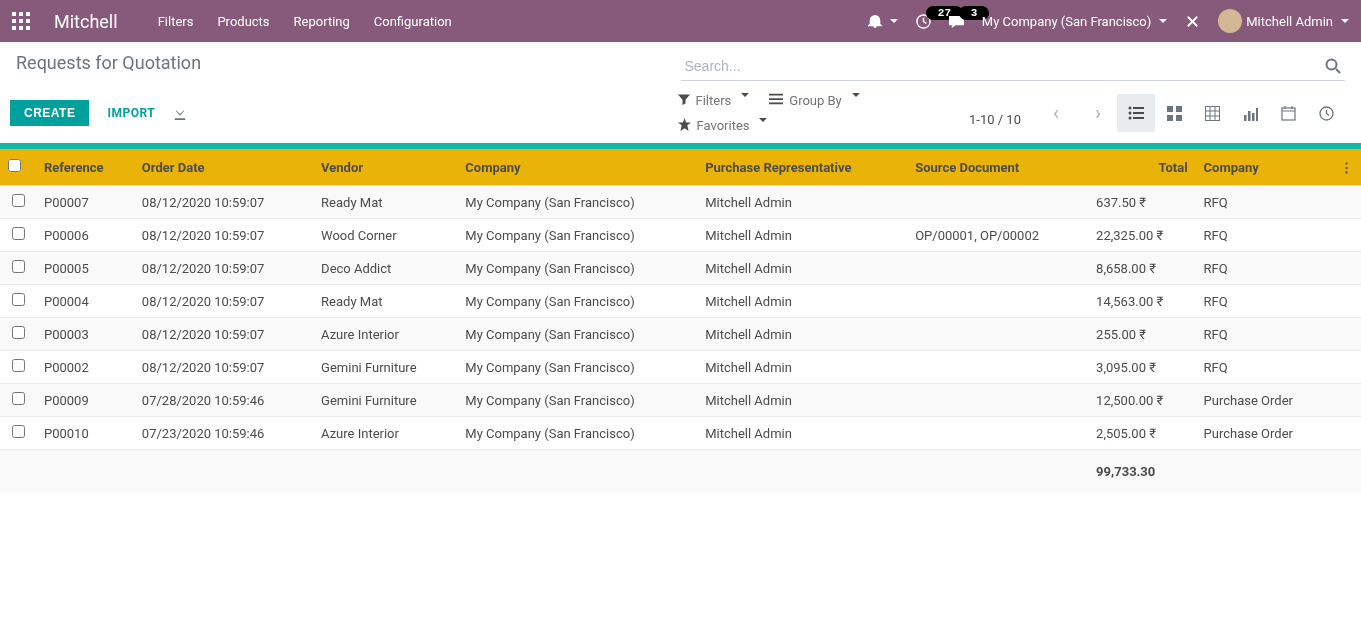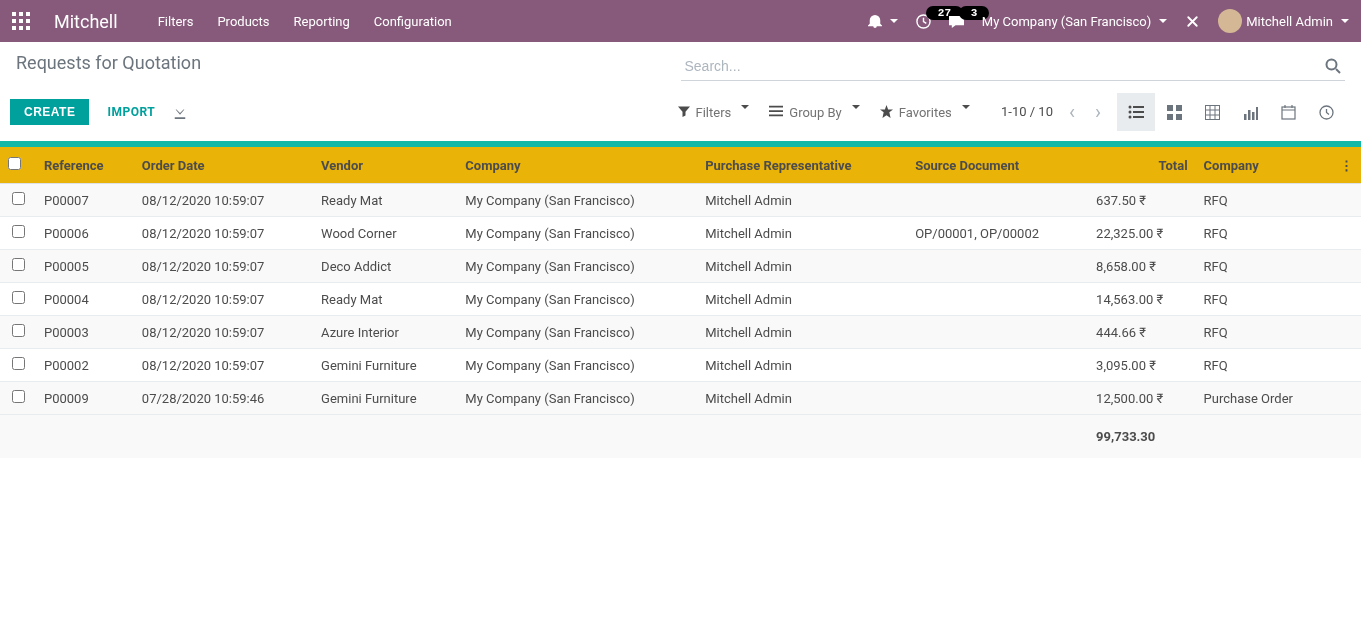--- a/index.html
+++ b/index.html
@@ -24,21 +24,21 @@
 .search-input::placeholder { color: #adb5bd; }
 .search-icon { position: absolute; right: 4px; top: 6px; color: #6c757d; cursor: pointer; }
 .cp-bottom { display: flex; padding: 6px 16px 10px 10px; align-items: center; min-height: 48px; }
 .cp-left { display: flex; align-items: center; gap: 18px; flex: 0 0 50%; }
 .btn-primary { background: #00a09d; color: #fff; border: none; padding: 6px 14px; font-size: 12px; font-weight: 700; cursor: pointer; letter-spacing: 0.5px; }
 .btn-link { color: #00a09d; font-size: 12px; font-weight: 700; cursor: pointer; letter-spacing: 0.5px; }
 .download-icon { color: #6c757d; cursor: pointer; }
 .cp-right { flex: 1; display: flex; align-items: center; }
 .search-options { display: flex; flex-wrap: wrap; gap: 20px; row-gap: 10px; flex: 1; }
 .search-opt { display: flex; align-items: flex-start; gap: 6px; color: #737373; cursor: pointer; font-size: 13px; }
-.pager { display: flex; align-items: center; gap: 12px; color: #4c4c4c; font-size: 13px; margin-left: 16px; }
+.pager { display: flex; align-items: flex-end; gap: 28px; color: #4c4c4c; font-size: 13px; margin-left: 16px; }
 .pager-text { text-align: center; line-height: 1.3; max-width: 60px; }
 .pager-arrow { color: #adb5bd; cursor: pointer; font-size: 20px; padding: 4px; }
 .view-switcher { display: flex; margin-left: 12px; }
 .view-btn { width: 38px; height: 38px; display: flex; align-items: center; justify-content: center; color: #6c757d; cursor: pointer; }
 .view-btn.active { background: #e9ecef; color: #4c4c4c; }
 table.list { width: 100%; border-collapse: collapse; }
 table.list th { text-align: left; padding: 10px 8px; border-bottom: 1px solid #dee2e6; font-weight: 700; color: #4c4c4c; font-size: 13px; background: #eab308; }
 table.list th.num { text-align: right; }
 table.list td { padding: 8px 8px; border-bottom: 1px solid #e9ecef; color: #4c4c4c; font-size: 13px; }
 table.list td.num { }
@@ -278,21 +278,21 @@
         <td></td>
       </tr>
       <tr>
         <td class="chk"><input type="checkbox" style=""></td>
         <td>P00003</td>
         <td>08/12/2020 10:59:07</td>
         <td>Azure Interior</td>
         <td>My Company (San Francisco)</td>
         <td>Mitchell Admin</td>
         <td></td>
-        <td class="num">444.66 ₹</td>
+        <td class="num">255.00 ₹</td>
         <td>RFQ</td>
         <td></td>
       </tr>
       <tr>
         <td class="chk"><input type="checkbox" style=""></td>
         <td>P00002</td>
         <td>08/12/2020 10:59:07</td>
         <td>Gemini Furniture</td>
         <td>My Company (San Francisco)</td>
         <td>Mitchell Admin</td>
@@ -303,20 +303,32 @@
       </tr>
       <tr>
         <td class="chk"><input type="checkbox" style=""></td>
         <td>P00009</td>
         <td>07/28/2020 10:59:46</td>
         <td>Gemini Furniture</td>
         <td>My Company (San Francisco)</td>
         <td>Mitchell Admin</td>
         <td></td>
         <td class="num">12,500.00 ₹</td>
+        <td>Purchase Order</td>
+        <td></td>
+      </tr>
+      <tr>
+        <td class="chk"><input type="checkbox" style=""></td>
+        <td>P00010</td>
+        <td>07/23/2020 10:59:46</td>
+        <td>Azure Interior</td>
+        <td>My Company (San Francisco)</td>
+        <td>Mitchell Admin</td>
+        <td></td>
+        <td class="num">2,505.00 ₹</td>
         <td>Purchase Order</td>
         <td></td>
       </tr>
     </tbody>
   <tfoot>
     <tr>
       <td></td>
         <td></td>
         <td></td>
         <td></td>

